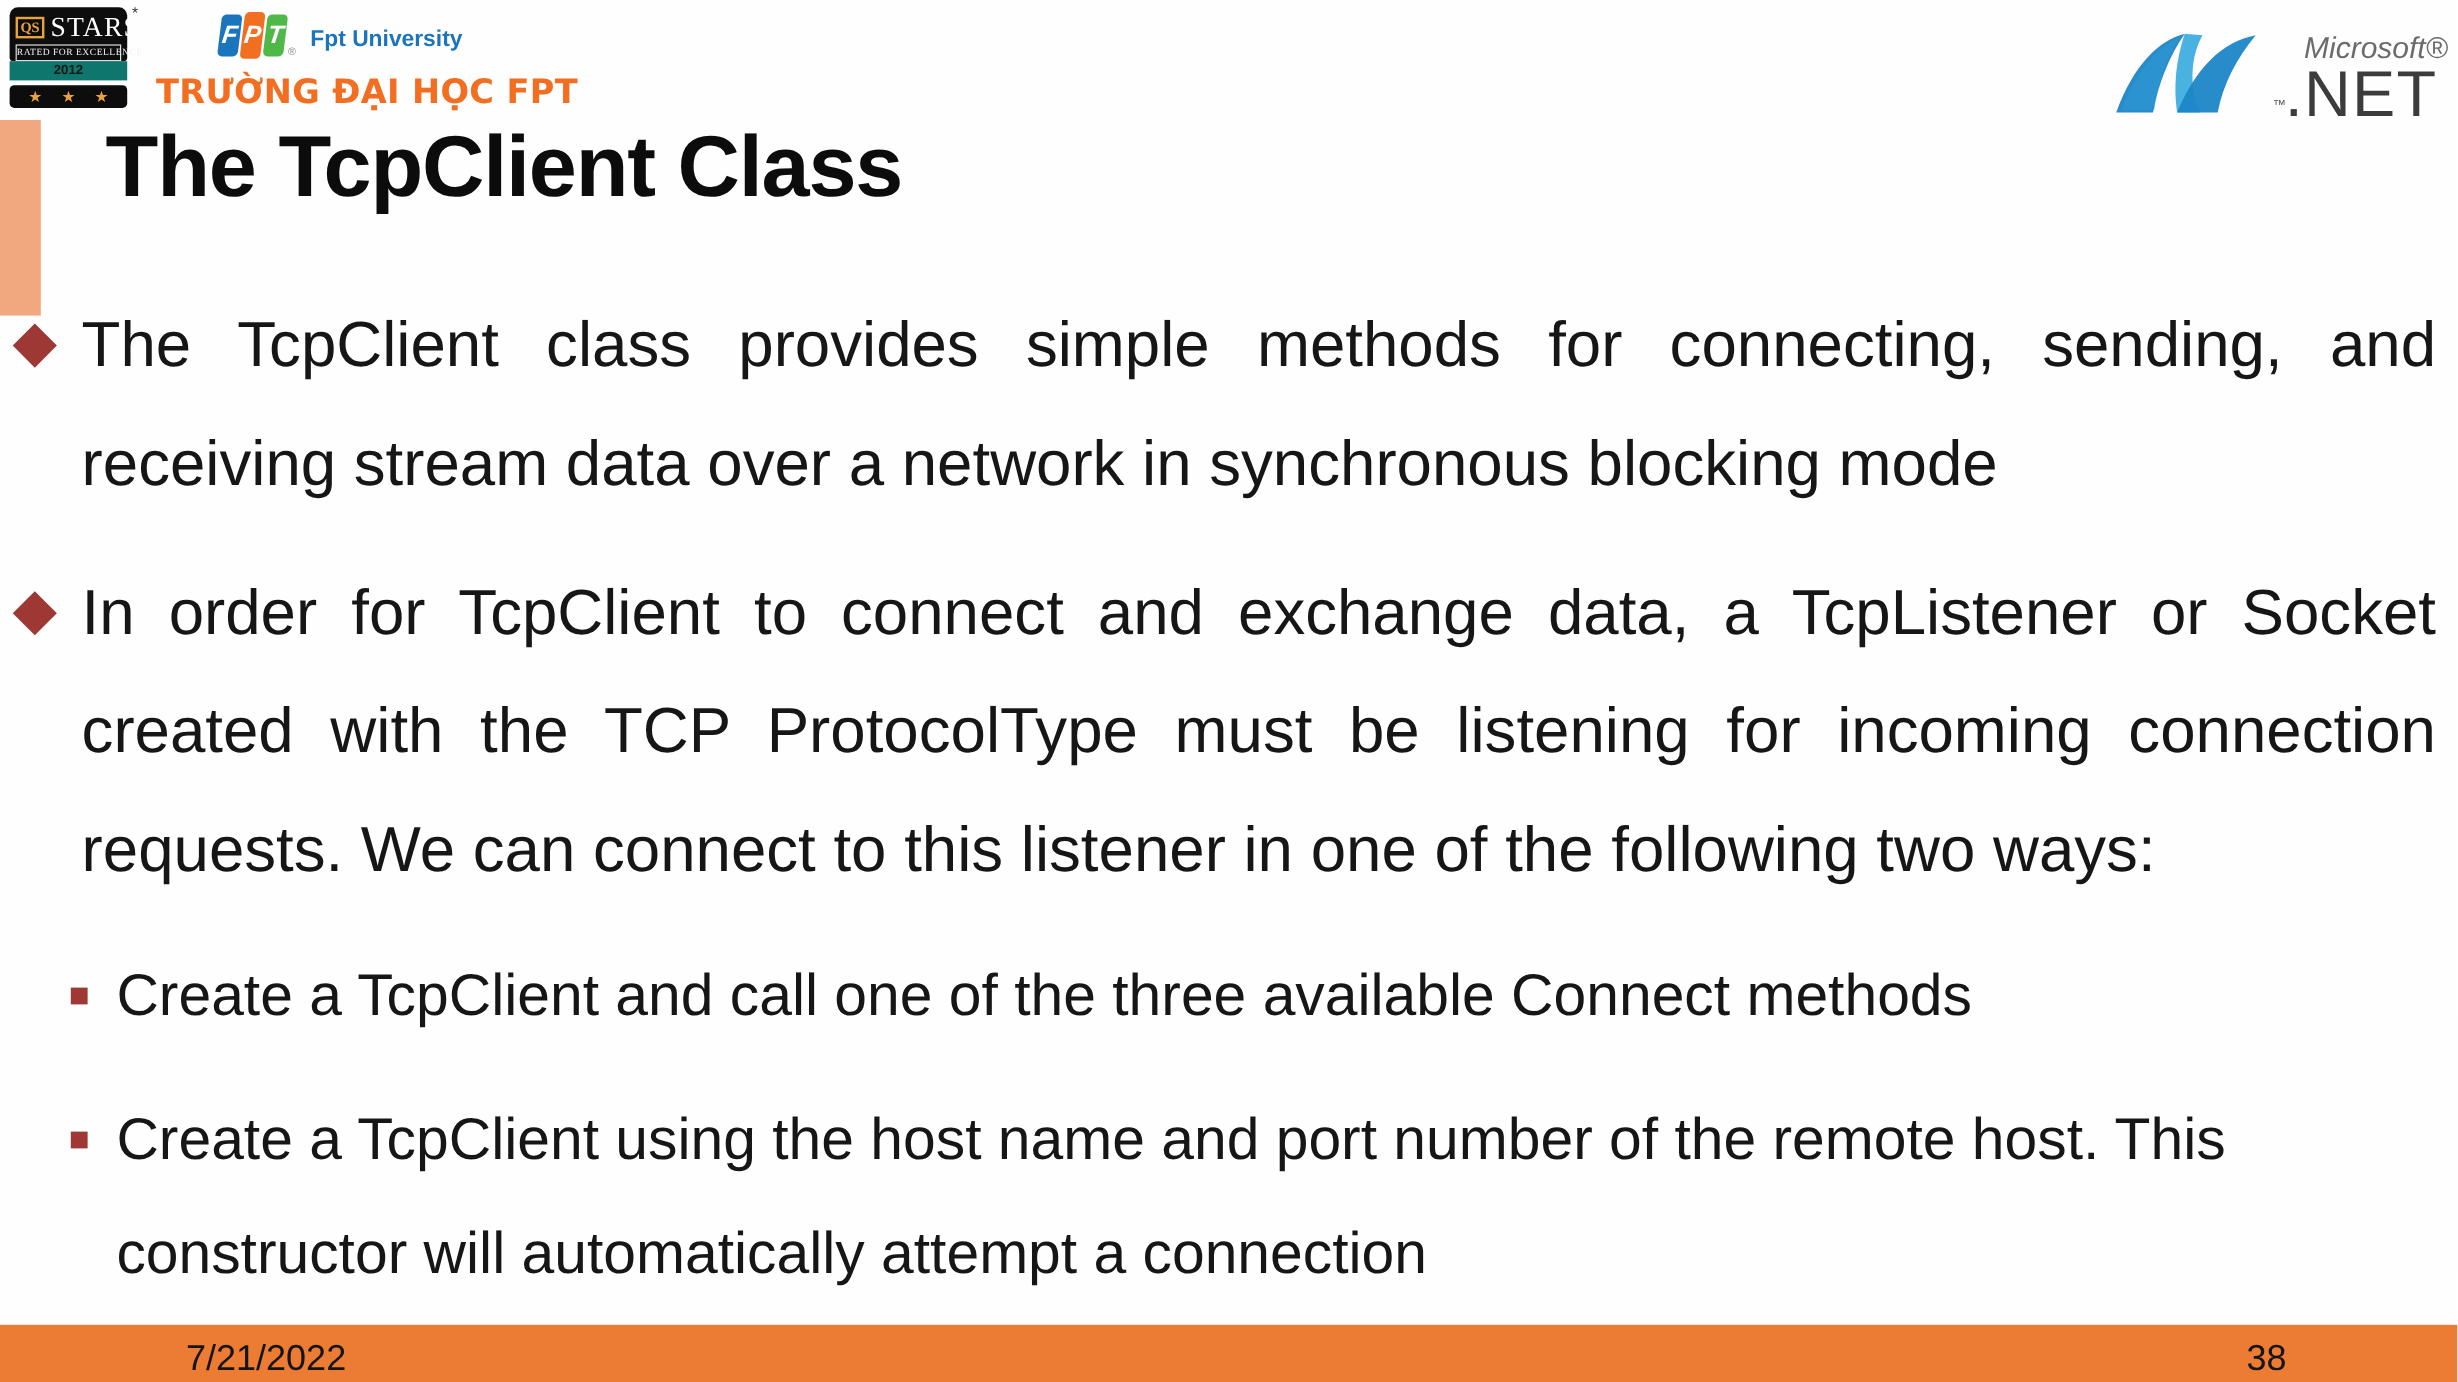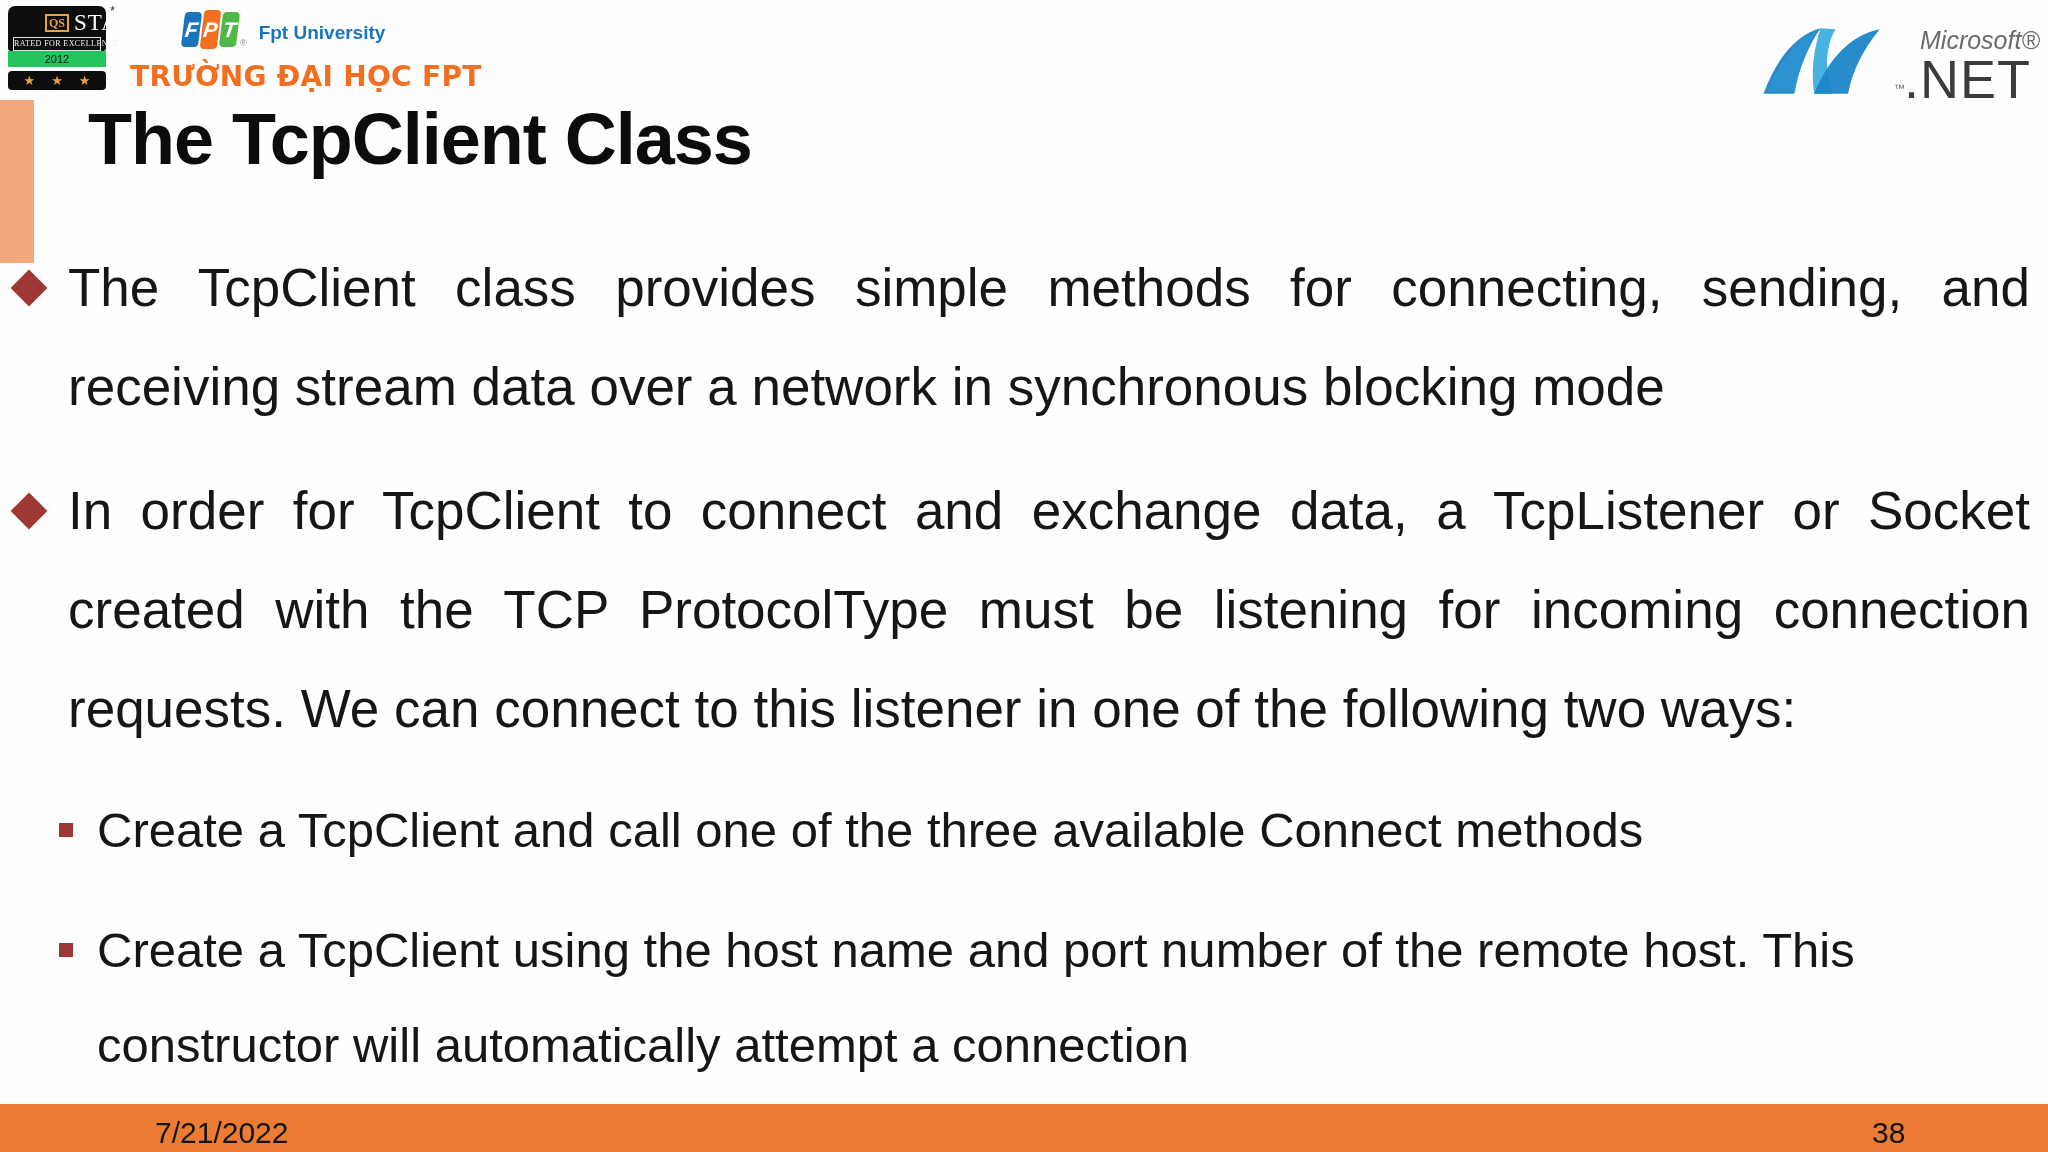--- a/index.html
+++ b/index.html
@@ -13,29 +13,29 @@
     font-family: "Liberation Sans", sans-serif;
     color: #161616;
   }
 
   
   .qs-badge { position: absolute; left: 8px; top: 6px; width: 98px; }
   .qs-main { background: #0d0d0d; border-radius: 7px 7px 3px 3px; padding: 5px 5px 0 5px; }
   .qs-row { display: flex; align-items: center; gap: 5px; }
   .qs-box {
     border: 2px solid #E8A33D; color: #E8A33D; font-family: "Liberation Serif", serif;
-    font-size: 12px; font-weight: bold; padding: 1px 2px; line-height: 1; margin-left: 32px;
+    font-size: 12px; font-weight: bold; padding: 1px 2px; line-height: 1;
   }
   .stars-word { color: #ffffff; font-family: "Liberation Serif", serif; font-size: 23px; letter-spacing: 1px; line-height: 1; }
   .rated {
     border: 1px solid #e0e0e0; color: #f2f2f2; font-family: "Liberation Serif", serif;
     font-size: 8px; text-align: center; margin-top: 3px; padding: 1px 0 2px; letter-spacing: 0.4px;
     white-space: nowrap;
   }
-  .year-band { background: #22c55e; color: #151515; font-size: 11px; font-weight: normal; text-align: center; padding: 2px 0; }
+  .year-band { background: #0f766e; color: #151515; font-size: 11px; font-weight: bold; text-align: center; padding: 2px 0; }
   .stars-strip {
     margin-top: 4px; background: #0d0d0d; border-radius: 4px; height: 19px;
     display: flex; align-items: center; justify-content: center; gap: 16px;
   }
   .star { color: #E8A33D; font-size: 13px; line-height: 1; }
   .qs-tm { position: absolute; right: -9px; top: -3px; color: #333; font-size: 13px; }
 
   .fpt-logo { position: absolute; left: 183px; top: 10px; display: flex; align-items: flex-start; }
   .fpt-tiles { display: flex; gap: 2px; transform: skewX(-7deg); }
   .fpt-tile {

